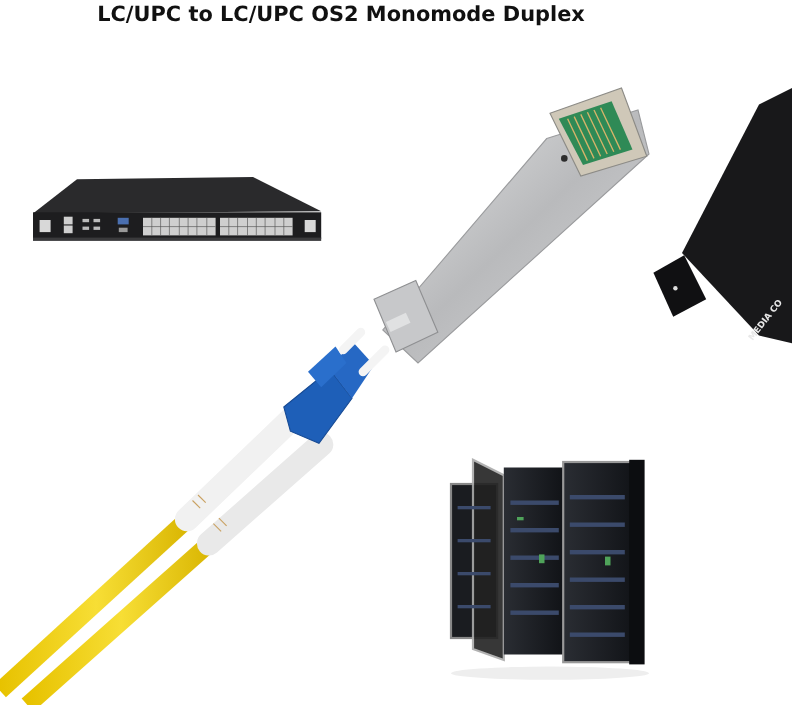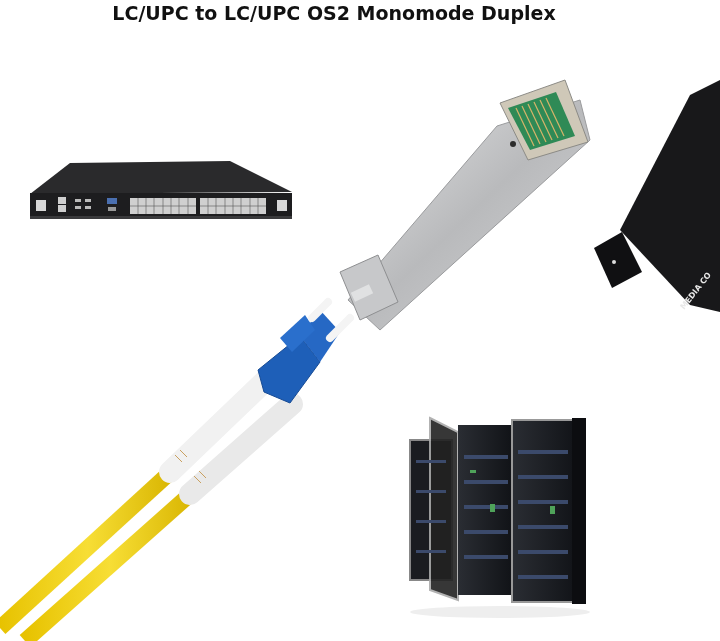--- a/index.html
+++ b/index.html
@@ -1,19 +1,19 @@
 <!DOCTYPE html>
 <html><head>
 <meta charset="utf-8">
 <style>
   html, body { margin: 0; padding: 0; background: #ffffff; }
   body { width: 720px; height: 641px; position: relative; overflow: hidden;
          font-family: "DejaVu Sans", "Liberation Sans", sans-serif; }
   .title { position: absolute; left: 0; top: 2px; width: 620px; text-align: center;
-           font-weight: bold; font-size: 19px; color: #111111; letter-spacing: 0px; padding-left: 24px; }
+           font-weight: bold; font-size: 19px; color: #111111; letter-spacing: 0px; }
   .scene { position: absolute; left: 0; top: 0; width: 720px; height: 641px; }
 </style>
 </head>
 <body>
 
 <div class="title">LC/UPC to LC/UPC OS2 Monomode Duplex</div>
 
 <svg class="scene" viewBox="0 0 720 641" xmlns="http://www.w3.org/2000/svg">
   <defs>
     <linearGradient id="metalGrad" x1="0" y1="0" x2="1" y2="1">

